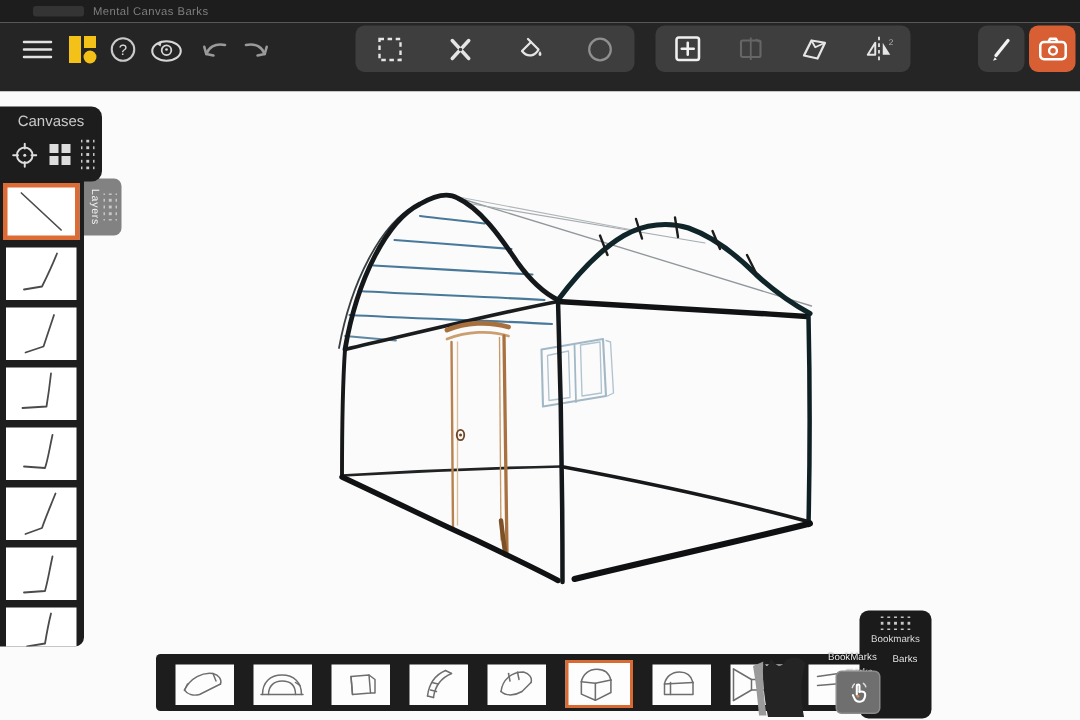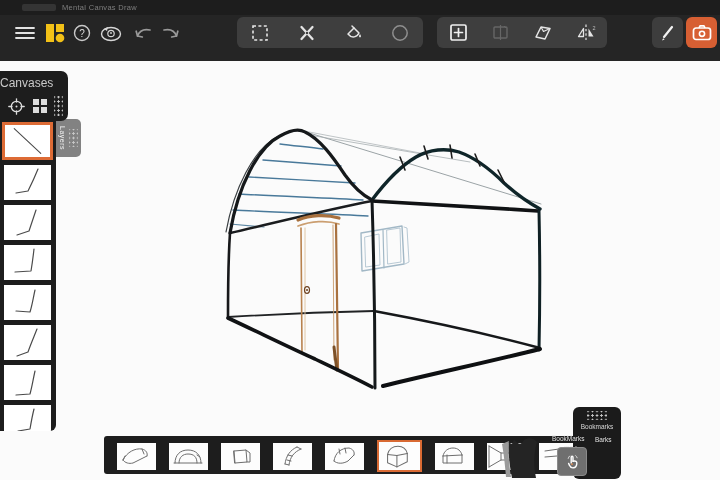--- a/index.html
+++ b/index.html
@@ -26,21 +26,21 @@
   svg.ic{display:block;}
 
   
   .canvas-area{position:absolute;left:0;top:61px;width:720px;height:419px;background:#fbfbfb;}
   #sketch-svg{position:absolute;left:0;top:0;pointer-events:none;}
   #overlay-svg{position:absolute;left:0;top:0;pointer-events:none;z-index:30;}
 
   
   .canvases-panel{position:absolute;left:0;top:71px;width:68px;height:50px;background:#1d1d1d;
                   border-radius:0 7px 7px 0;z-index:20;}
-  .panel-title{text-align:left;color:#c9c9c9;font-size:12px;padding-top:5px;}
+  .panel-title{text-align:center;color:#c9c9c9;font-size:10px;padding-top:5px;}
   .panel-icons{display:flex;align-items:center;justify-content:space-between;padding:6px 5px 0 8px;}
   .canvas-strip{position:absolute;left:0;top:119px;width:56px;height:312px;background:#1d1d1d;
                 border-radius:0 0 6px 0;overflow:hidden;z-index:19;}
   #canvas-list{display:flex;flex-direction:column;gap:5px;padding:3px 0 0 4px;}
   .cv-thumb{width:47px;height:35px;background:#ffffff;box-sizing:border-box;flex:none;cursor:pointer;}
   .cv-thumb.selected{width:51px;height:38px;margin-left:-2px;border:3px solid #dd6b35;}
   .layers-tab{position:absolute;left:56px;top:119px;width:25px;height:38px;background:#828282;
               border-radius:0 5px 5px 0;z-index:18;display:flex;align-items:center;justify-content:space-evenly;cursor:pointer;}
   .layers-label{writing-mode:vertical-rl;font-size:7px;color:#f2f2f2;letter-spacing:.5px;}
 
@@ -67,21 +67,21 @@
              justify-content:center;padding:0;cursor:pointer;}
   .glitch{position:absolute;color:#e8e8e8;font-size:6.5px;z-index:44;white-space:nowrap;text-shadow:0 0 1px #000;}
 </style>
 </head>
 <body>
 
 <div id="app">
 
   <div class="titlebar">
     <span class="title-blur"></span>
-    <span class="app-title">Mental Canvas Draw</span>
+    <span class="app-title">Mental Canvas Barks</span>
   </div>
 
   <div class="toolbar">
     <button class="tb-btn" style="left:10px">
       <svg class="ic" width="20" height="14" viewBox="0 0 20 14">
         <g stroke="#e2e2e2" stroke-width="1.8" stroke-linecap="round">
           <line x1="1" y1="2" x2="19" y2="2"></line>
             <line x1="1" y1="7" x2="19" y2="7"></line>
             <line x1="1" y1="12" x2="19" y2="12"></line>
         </g>

